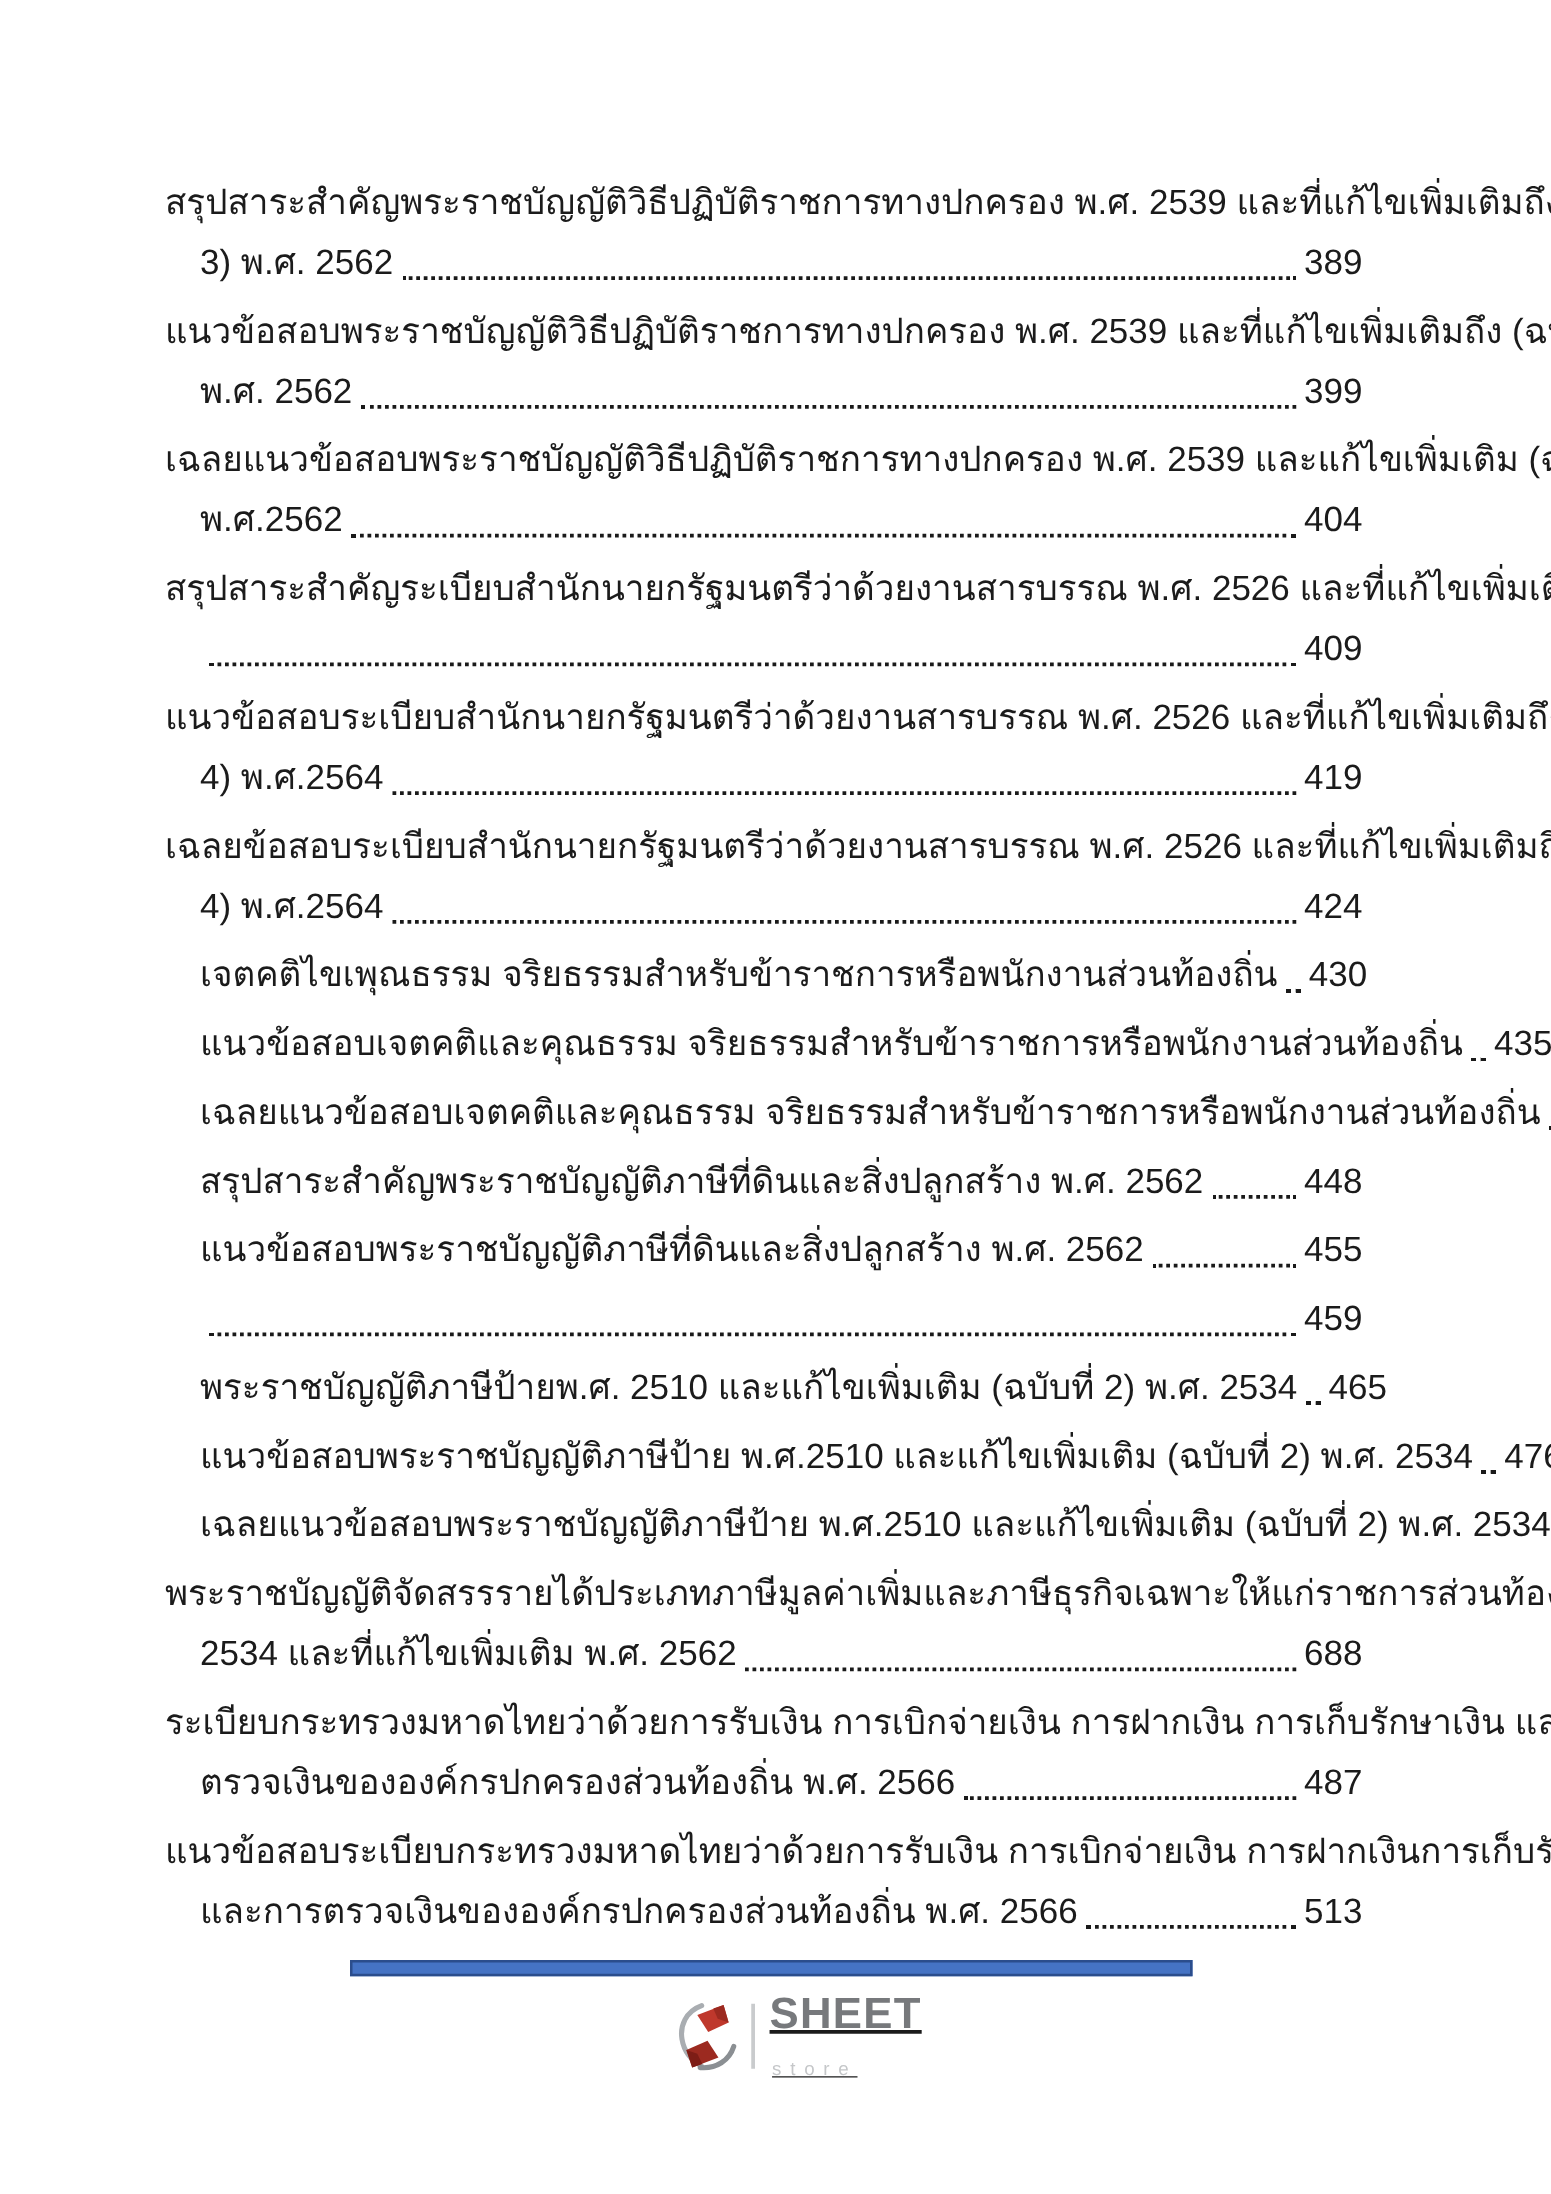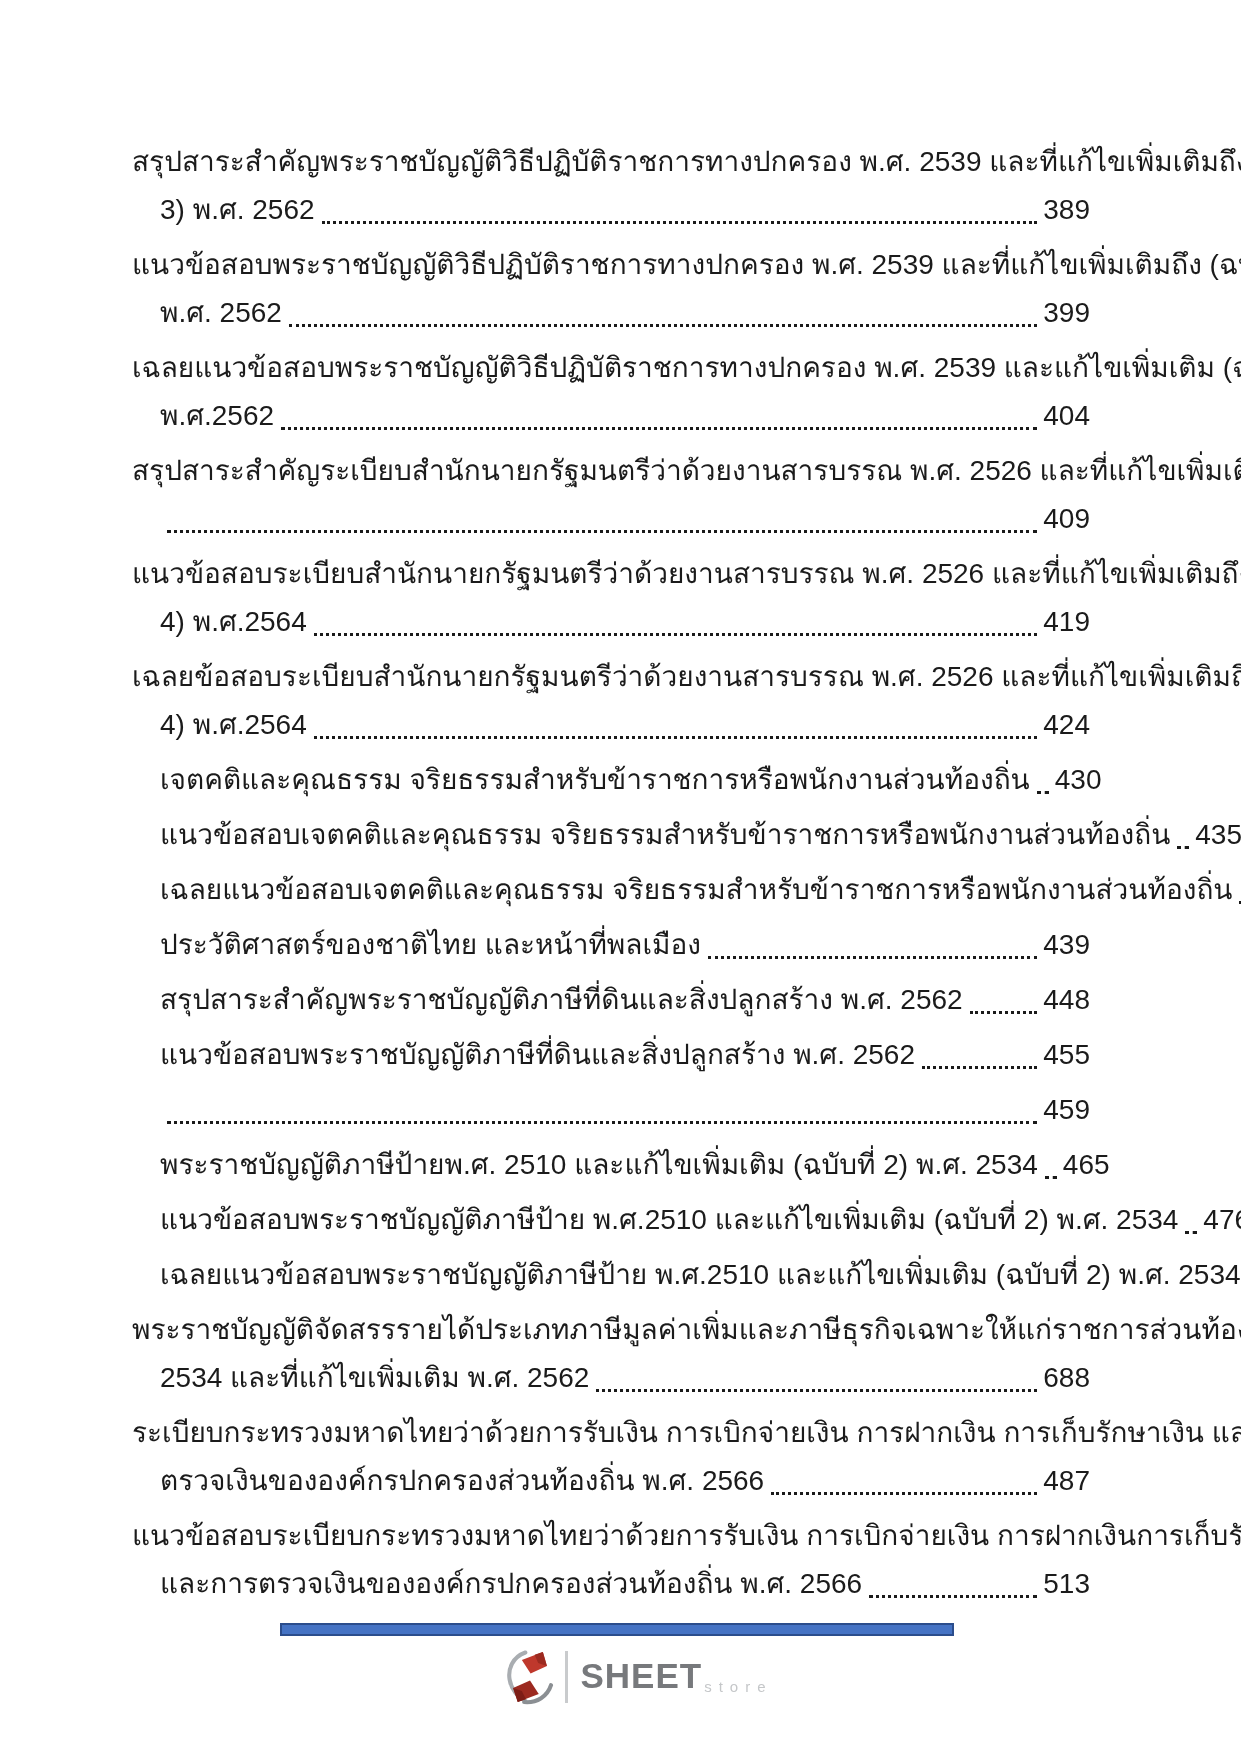--- a/index.html
+++ b/index.html
@@ -53,21 +53,21 @@
     align-items: center;
     transform: translateX(28px);
   }
   .logo-mark { width: 50px; height: 56px; }
   .logo-divider {
     width: 3px;
     height: 52px;
     background: #c9cbcd;
     margin: 0 12px 0 10px;
   }
-  .logo-text { display: flex; flex-direction: row; }
+  .logo-text { display: flex; flex-direction: column; text-decoration: underline; }
   .brand-main {
     font-size: 35px;
     font-weight: bold;
     color: #77797c;
     letter-spacing: 1px;
     line-height: 34px;
   }
   .brand-sub {
     font-size: 15px;
     color: #c5c7c9;
@@ -126,47 +126,39 @@
     <div class="line1">เฉลยข้อสอบระเบียบสำนักนายกรัฐมนตรีว่าด้วยงานสารบรรณ พ.ศ. 2526 และที่แก้ไขเพิ่มเติมถึง (ฉบับที่</div>
     <div class="lastline">
       <span class="tail">4) พ.ศ.2564</span>
       <span class="dots"></span>
       <span class="pagenum">424</span>
     </div>
   </div>
       <div class="entry">
 
     <div class="lastline">
-      <span class="tail">เจตคติและคุณธรรม จริยธรรมสำหรับข้าราชการหรือพนักงานส่วนท้องถิ่น</span>
+      <span class="tail">เจตคติไขเพุณธรรม จริยธรรมสำหรับข้าราชการหรือพนักงานส่วนท้องถิ่น</span>
       <span class="dots"></span>
       <span class="pagenum">430</span>
     </div>
   </div>
       <div class="entry">
 
     <div class="lastline">
       <span class="tail">แนวข้อสอบเจตคติและคุณธรรม จริยธรรมสำหรับข้าราชการหรือพนักงานส่วนท้องถิ่น</span>
       <span class="dots"></span>
       <span class="pagenum">435</span>
     </div>
   </div>
       <div class="entry">
 
     <div class="lastline">
       <span class="tail">เฉลยแนวข้อสอบเจตคติและคุณธรรม จริยธรรมสำหรับข้าราชการหรือพนักงานส่วนท้องถิ่น</span>
       <span class="dots"></span>
       <span class="pagenum">437</span>
-    </div>
-  </div>
-      <div class="entry">
-
-    <div class="lastline">
-      <span class="tail">ประวัติศาสตร์ของชาติไทย และหน้าที่พลเมือง</span>
-      <span class="dots"></span>
-      <span class="pagenum">439</span>
     </div>
   </div>
       <div class="entry">
 
     <div class="lastline">
       <span class="tail">สรุปสาระสำคัญพระราชบัญญัติภาษีที่ดินและสิ่งปลูกสร้าง พ.ศ. 2562</span>
       <span class="dots"></span>
       <span class="pagenum">448</span>
     </div>
   </div>

